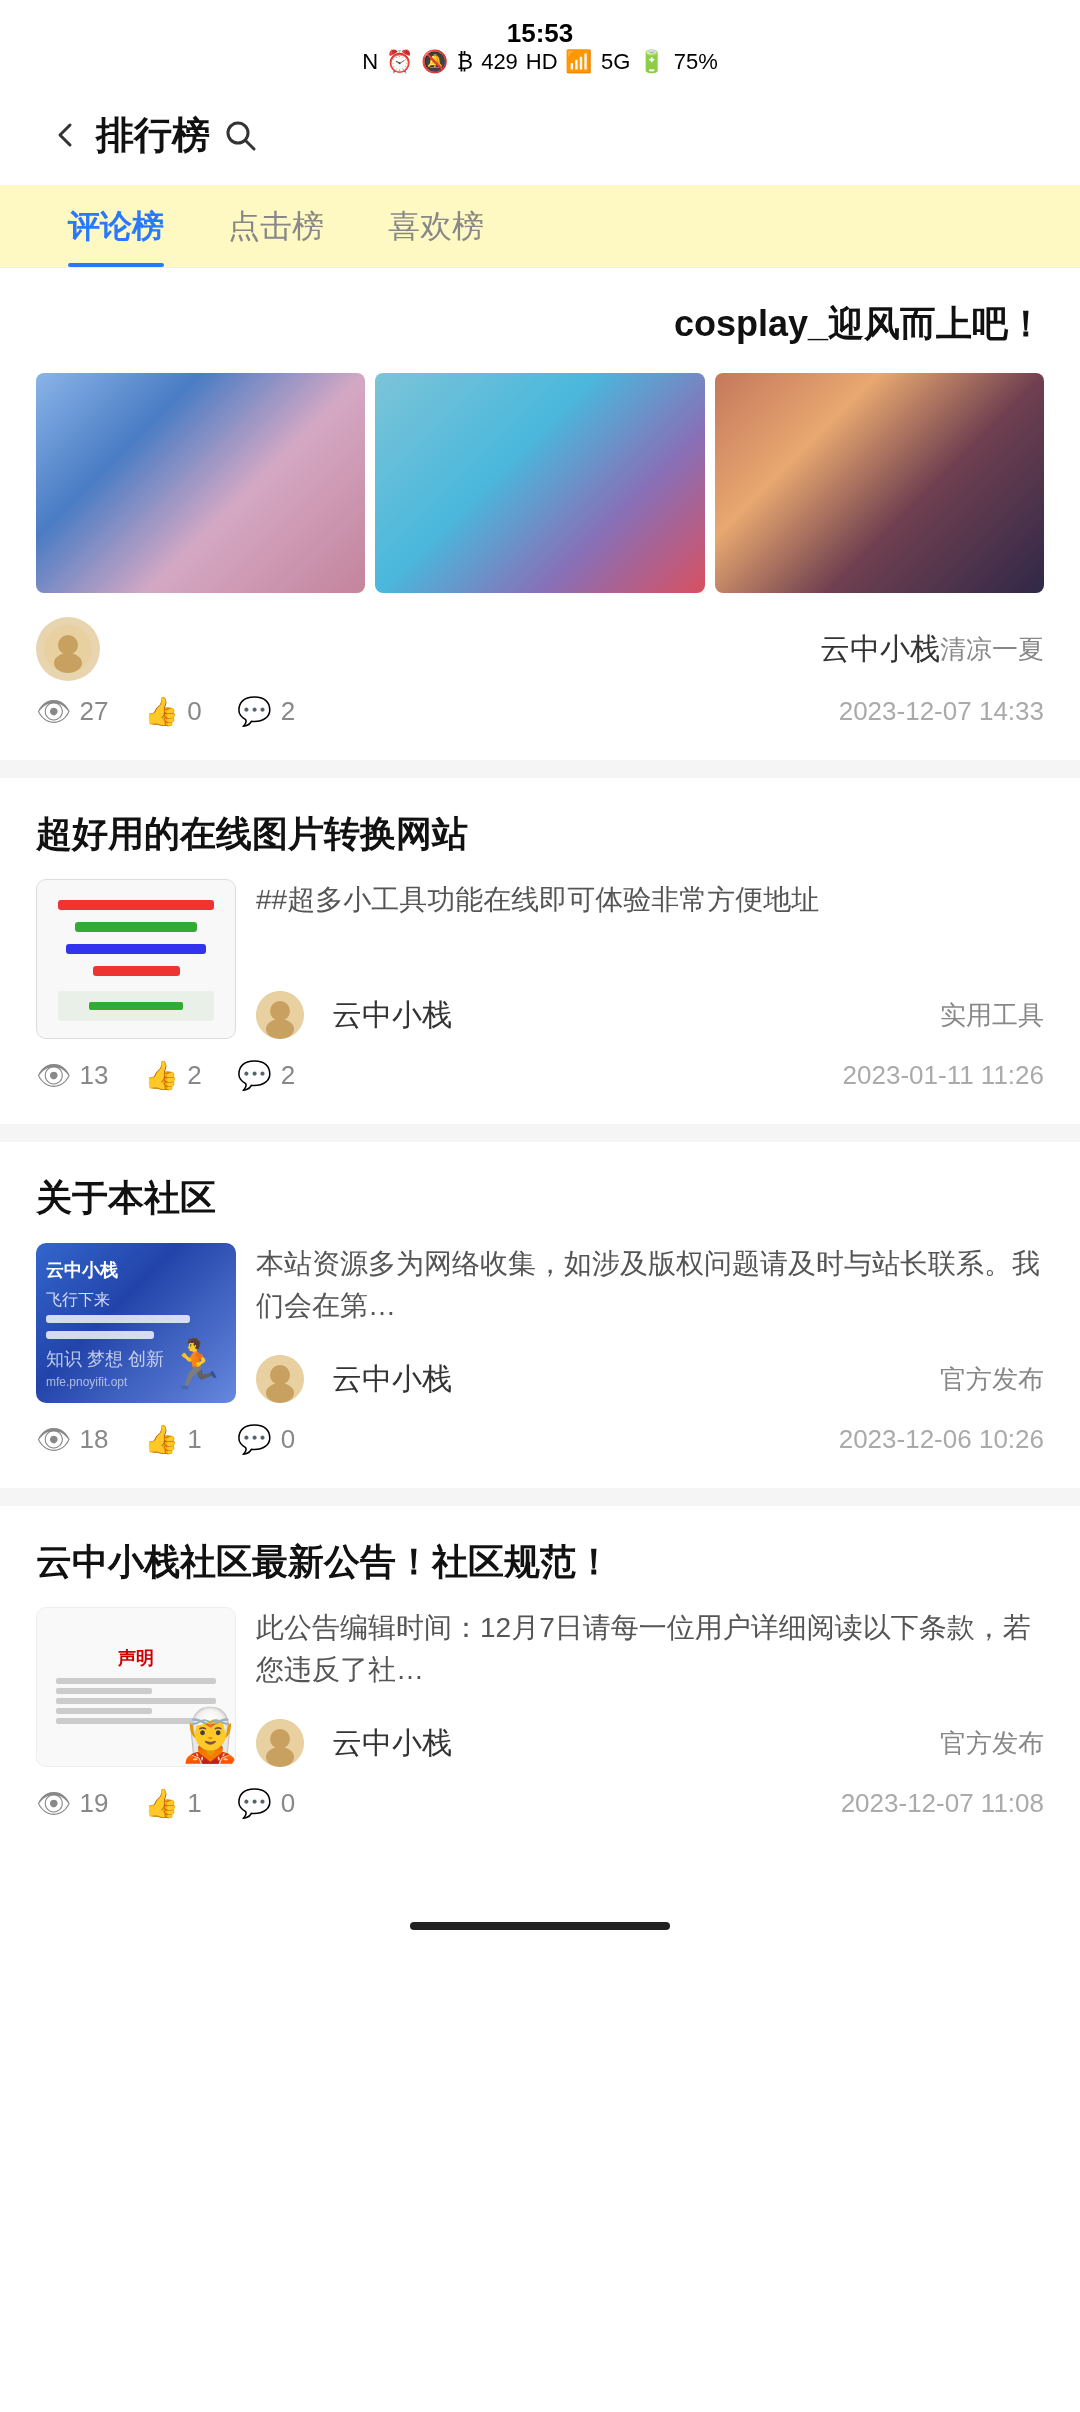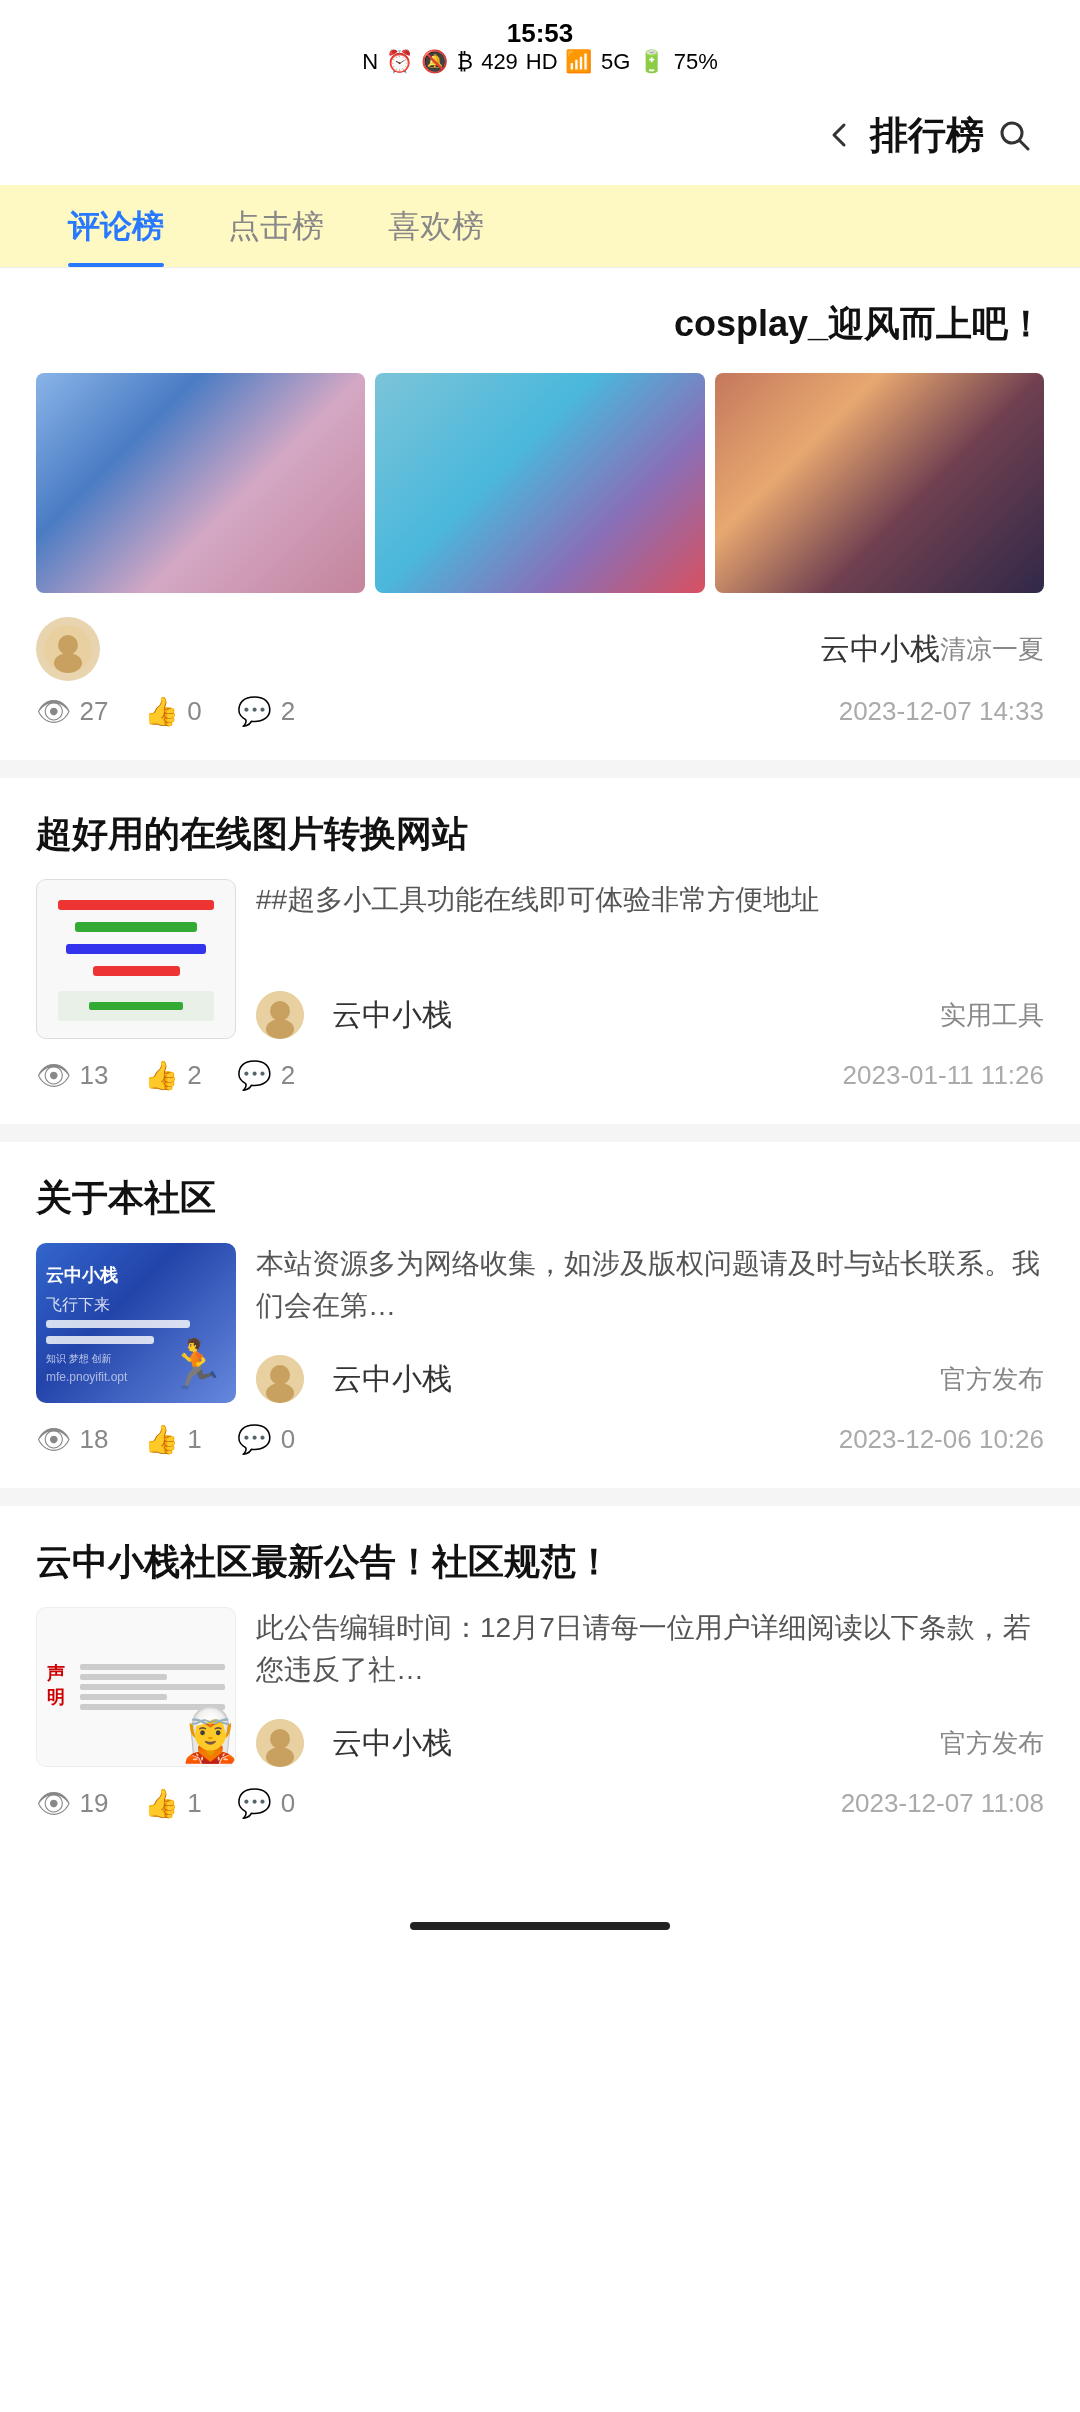--- a/index.html
+++ b/index.html
@@ -22,21 +22,21 @@
       font-weight: 500;
       flex-direction: column;
     }
     .status-time { font-weight: 600; }
     .status-icons { display: flex; gap: 8px; align-items: center; font-size: 22px; }
 
     
     .header {
       display: flex;
       align-items: center;
-      justify-content: flex-end;
+      justify-content: flex-start;
       padding: 20px 36px;
       background: #fff;
     }
     .header-title {
       font-size: 38px;
       font-weight: 600;
       color: #111;
     }
     .icon-btn {
       width: 60px;
@@ -275,21 +275,21 @@
       right: 10px;
       bottom: 10px;
       font-size: 48px;
     }
 
     
     .announce-thumb {
       background: #f9f9f9;
       border: 1px solid #eee;
       display: flex;
-      flex-direction: row;
+      flex-direction: column;
       align-items: center;
       justify-content: center;
       padding: 10px;
       position: relative;
       overflow: hidden;
     }
     .announce-label {
       font-size: 18px;
       color: #c00;
       font-weight: bold;
@@ -441,21 +441,21 @@
 
   <div class="list-card">
     <div class="list-card-title">关于本社区</div>
     <div class="list-card-body">
       <div class="thumb community-thumb">
         <div class="community-thumb-inner">
           <div style="font-size:18px;color:#fff;font-weight:bold;margin-bottom:8px;">云中小栈</div>
           <div style="font-size:16px;color:rgba(255,255,255,0.8);">飞行下来</div>
           <div class="comm-line" style="width:80%;"></div>
           <div class="comm-line" style="width:60%;"></div>
-          <div style="font-size:10px;color:rgba(255,255,255,0.7);margin-top:4px;">知识 梦想 创新</div>
+          <div style="font-size:18px;color:rgba(255,255,255,0.7);margin-top:4px;">知识 梦想 创新</div>
           <div style="font-size:12px;color:rgba(255,255,255,0.6);margin-top:4px;">mfe.pnoyifit.opt</div>
         </div>
         <div class="comm-figure">🏃</div>
       </div>
       <div class="list-card-right">
         <div class="list-card-excerpt">本站资源多为网络收集，如涉及版权问题请及时与站长联系。我们会在第…</div>
         <div class="list-card-author-row">
           <div class="avatar" style="width:48px;height:48px;">
             <svg width="48" height="48" viewBox="0 0 48 48">
               <circle cx="24" cy="24" r="24" fill="#e8d0a0"></circle>

